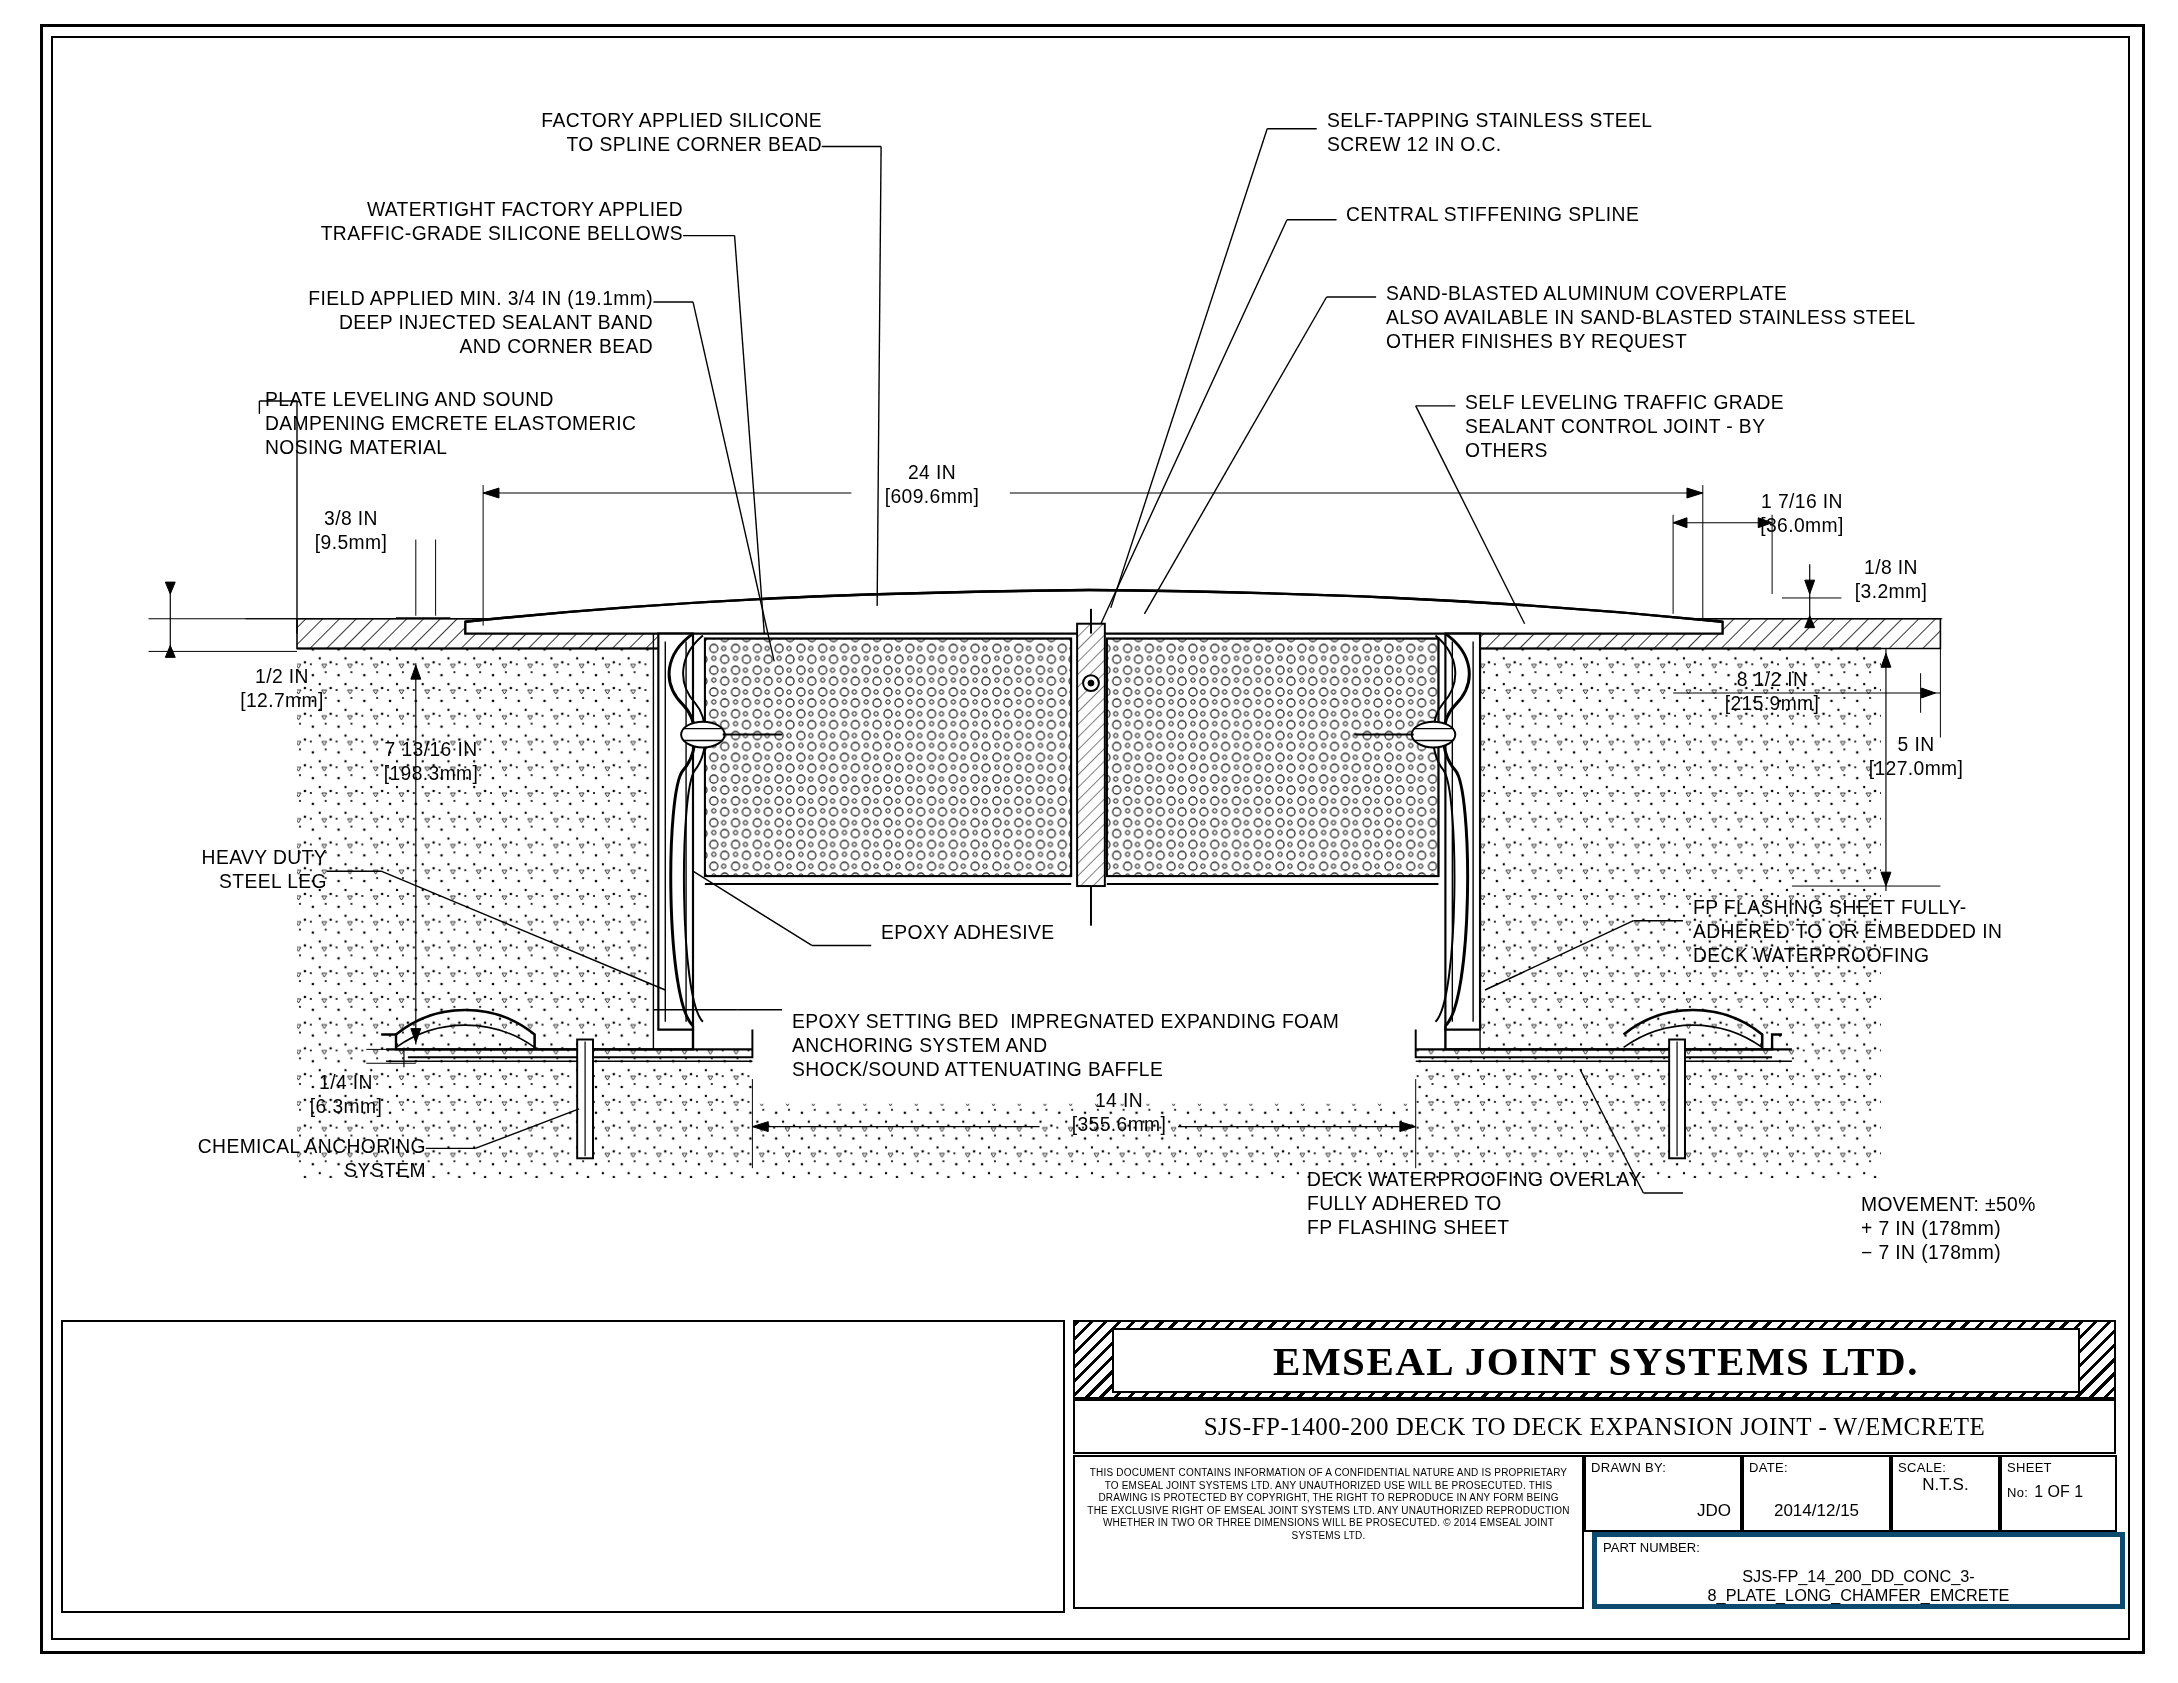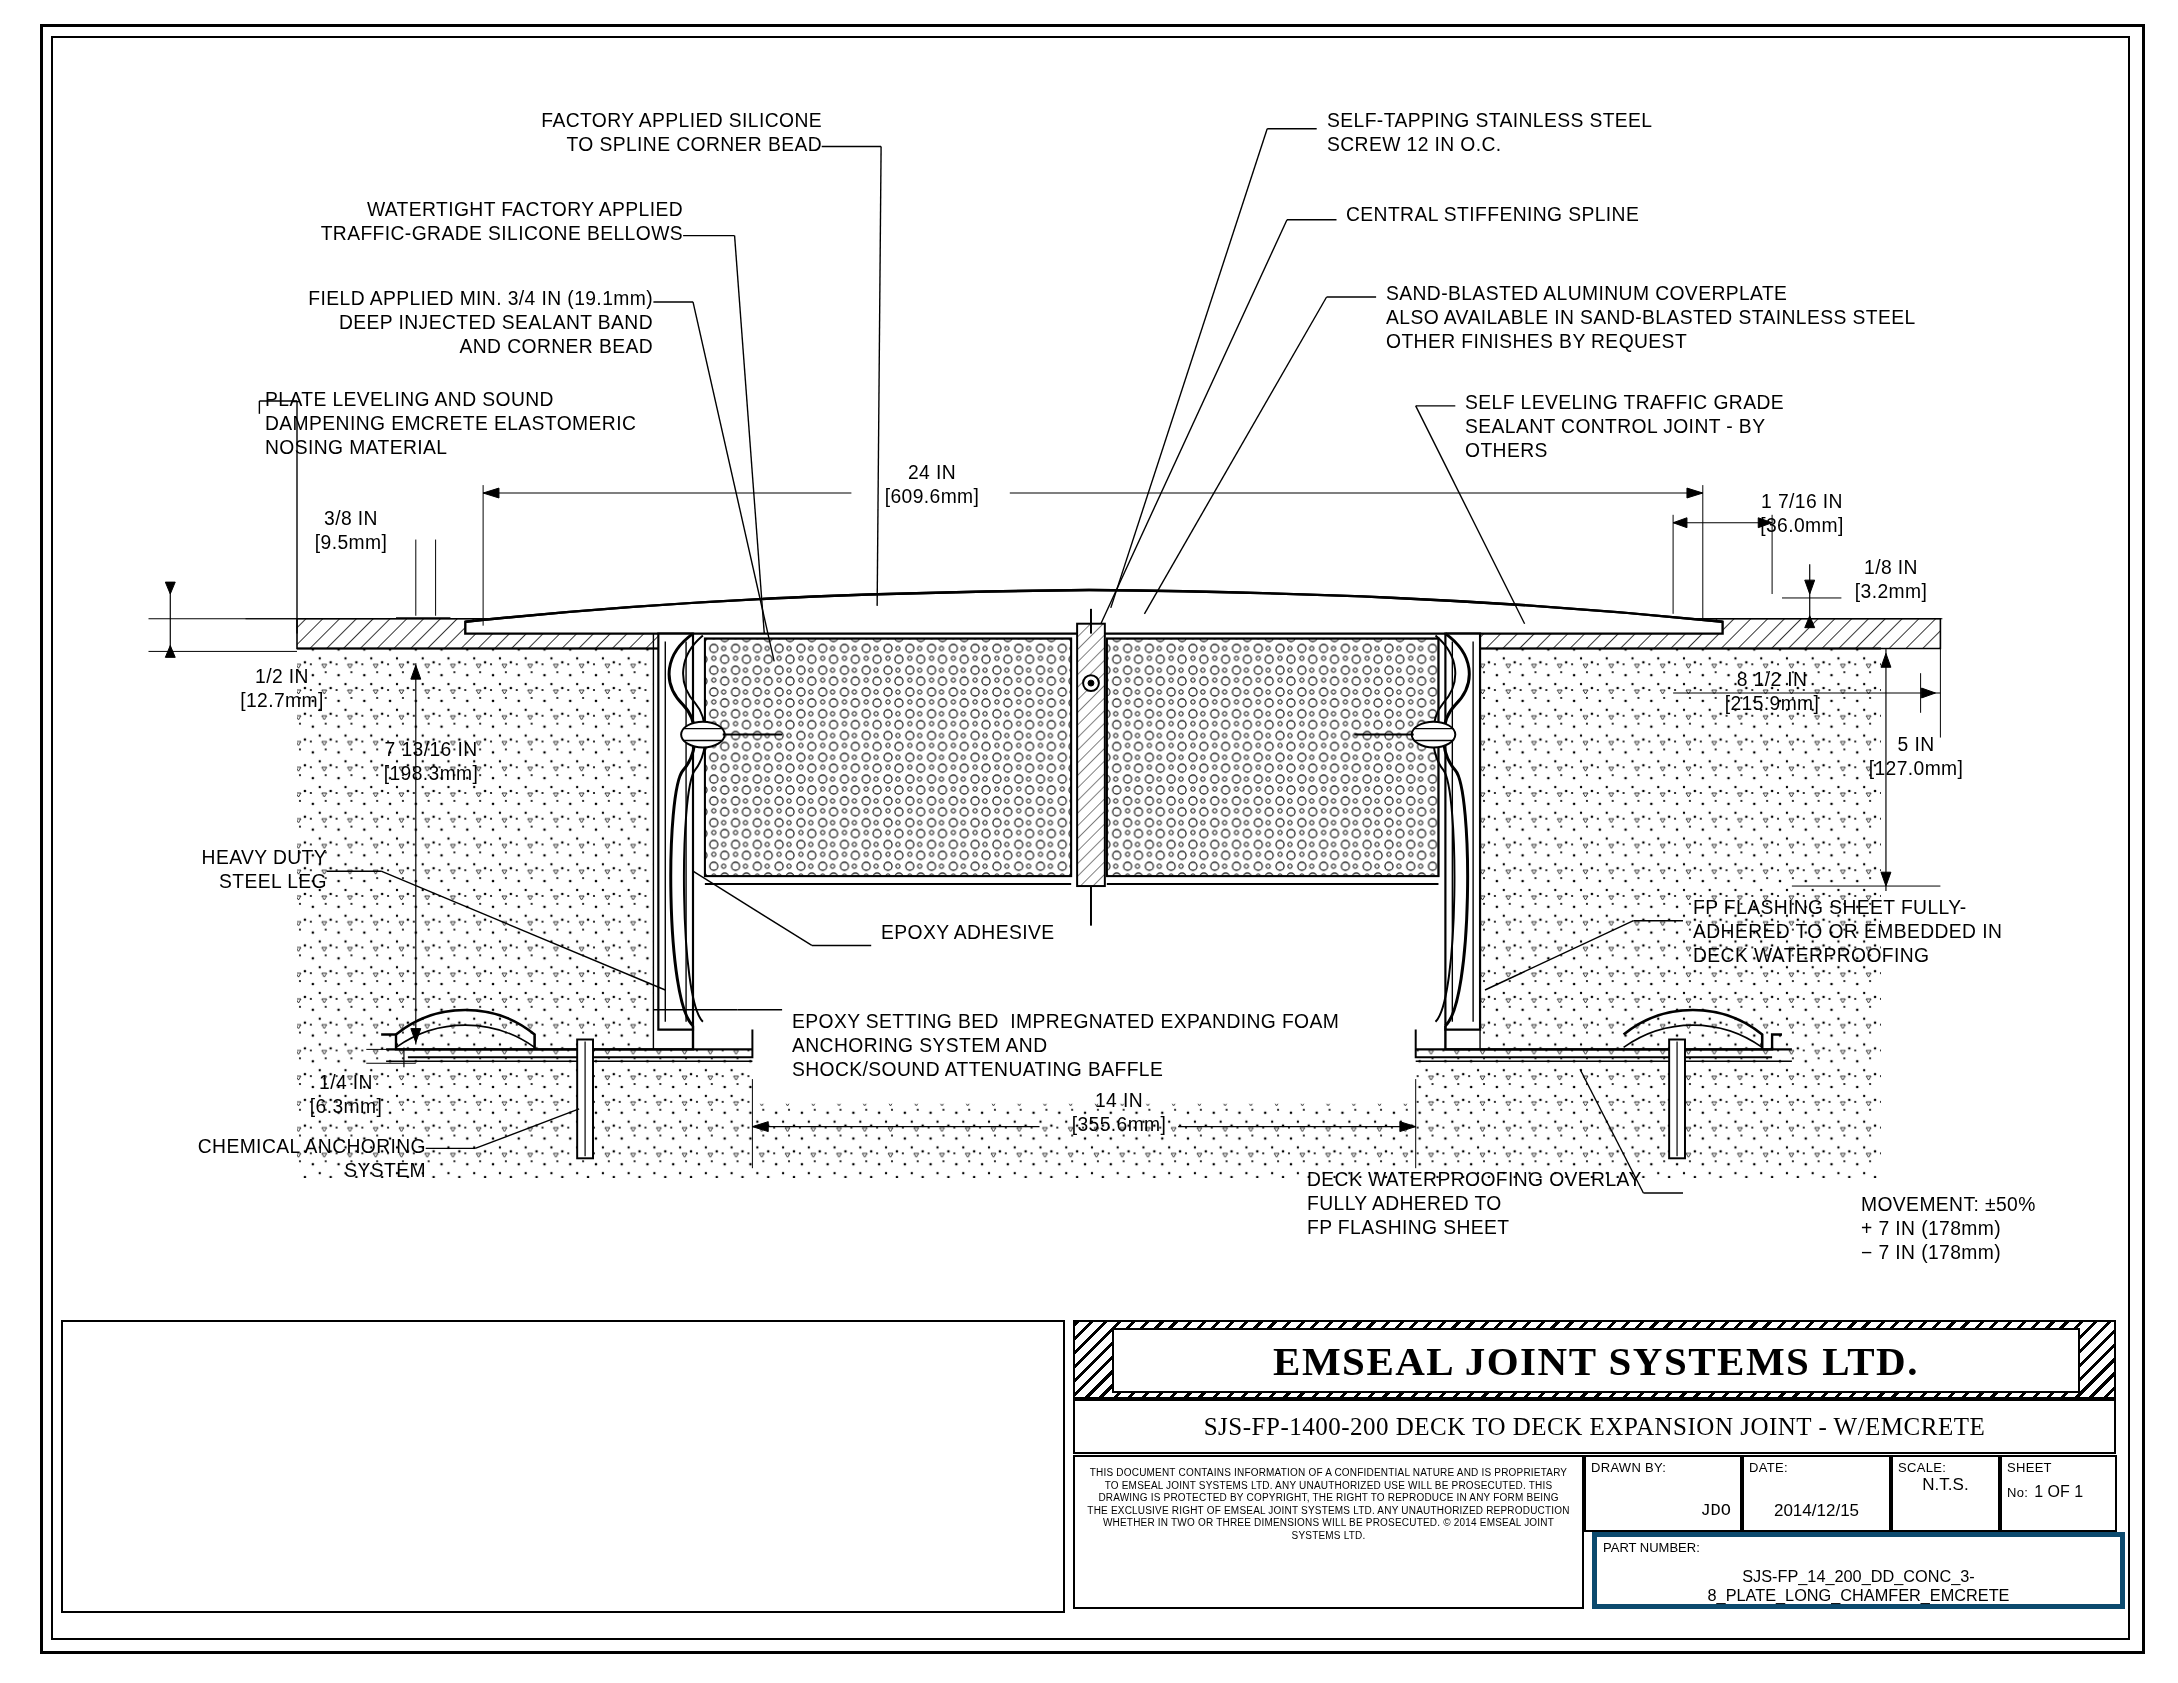--- a/index.html
+++ b/index.html
@@ -25,21 +25,21 @@
   .brandbox span{font-family:"Liberation Serif",serif;font-weight:bold;font-size:41px;letter-spacing:1.5px;}
   .tb-title{position:absolute;left:1012px;top:79px;width:1043px;height:55px;border:2px solid #000;box-sizing:border-box;
      display:flex;align-items:center;justify-content:center;}
   .tb-title span{font-family:"Liberation Serif",serif;font-size:25px;letter-spacing:0.5px;}
   .tb-legal{position:absolute;left:1012px;top:135px;width:511px;height:154px;border:2px solid #000;box-sizing:border-box;
      padding:10px 12px;}
   .tb-legal p{margin:0;font-size:10px;line-height:12.5px;text-align:center;letter-spacing:0.2px;}
   .tb-cells{position:absolute;left:1523px;top:135px;width:533px;height:154px;}
   .cell{position:absolute;border:2px solid #000;box-sizing:border-box;font-size:13.4px;padding:3px 5px;}
   .cell .k{font-size:13px;letter-spacing:0.3px;}
-  .cell .v{font-size:17px;text-align:right;padding-right:4px;font-family:Liberation Mono, monospace;}
+  .cell .v{font-size:17px;text-align:right;padding-right:4px;}
   .cell .v2{font-size:17px;text-align:center;}
   .partno{position:absolute;left:8px;top:77px;width:533px;height:77px;border:5px solid #0c4a6e;box-sizing:border-box;padding:3px 6px;}
   .partno .k{font-size:13px;}
   .partno .v{font-size:16.3px;text-align:center;margin-top:12px;letter-spacing:0px;}
 </style>
 </head>
 <body>
 
 <div id="page">
 

